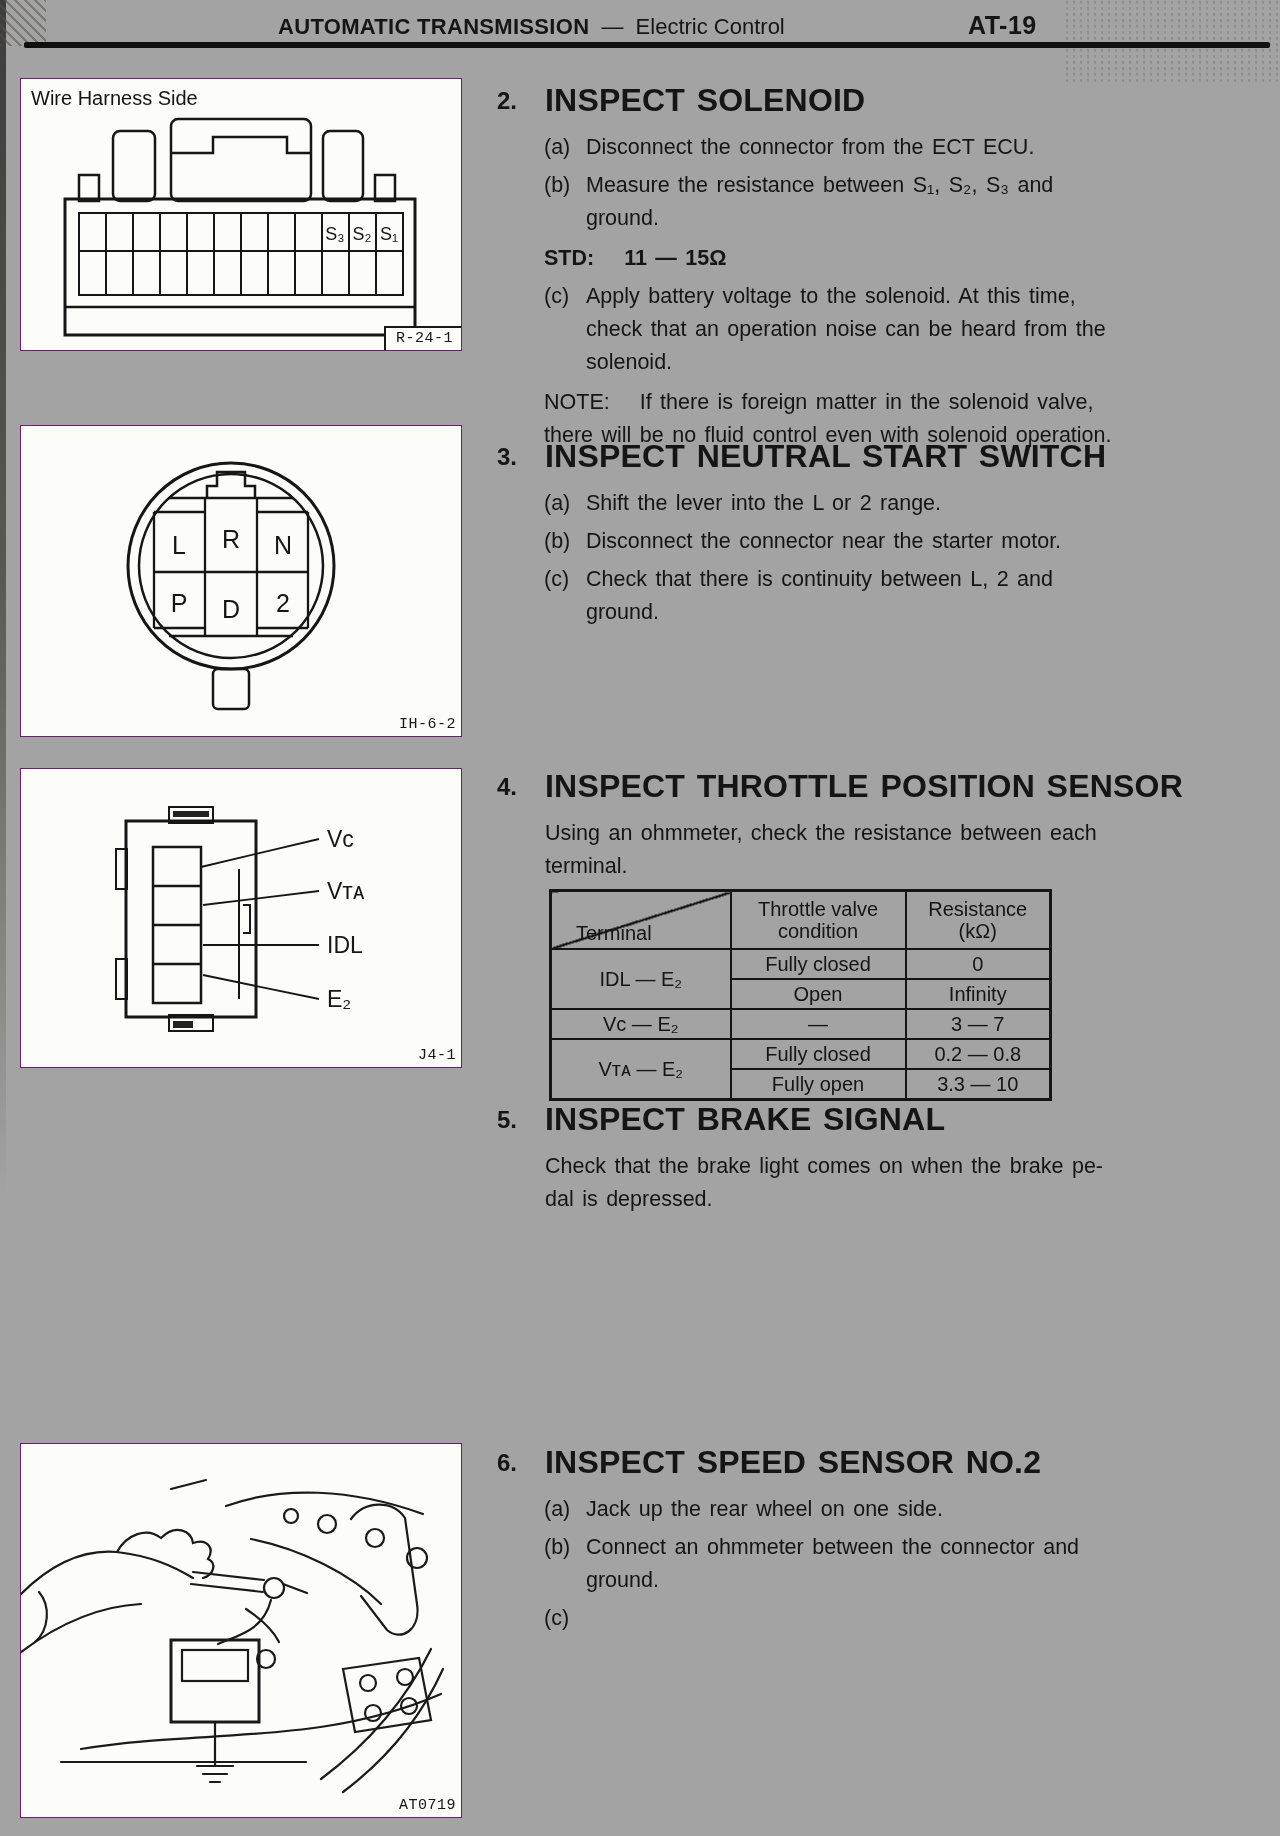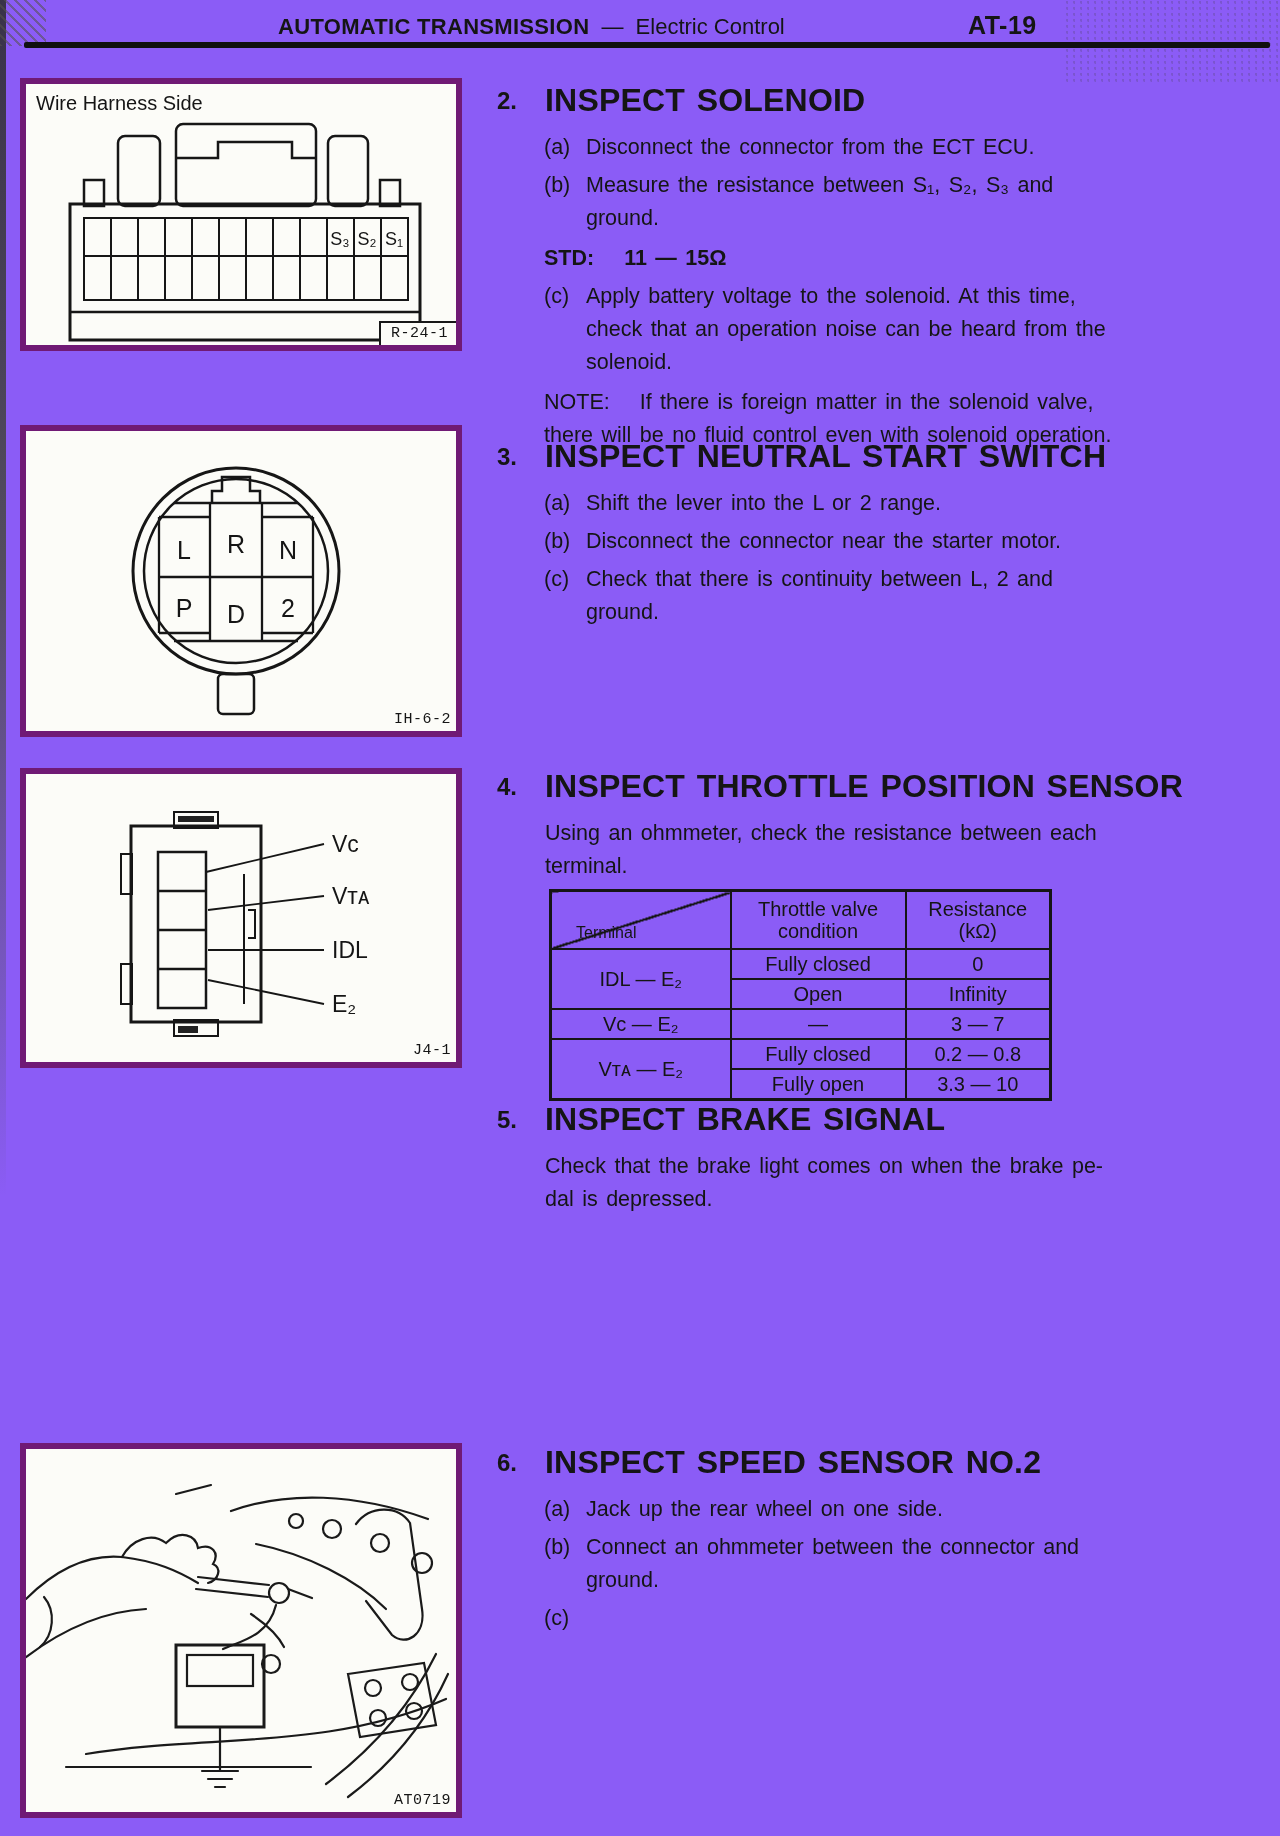--- a/index.html
+++ b/index.html
@@ -1,36 +1,36 @@
 <!DOCTYPE html>
 <html><head>
 <meta charset="utf-8">
 <style>
   html,body{margin:0;padding:0;background:#d9d9d4;}
   .page{
     position:relative;width:1280px;height:1836px;margin:0 auto;
-    background:#8b5cf6;overflow:hidden;color:#151515;
+    background:#a3a3a3;overflow:hidden;color:#151515;
     font-family:"Liberation Sans","DejaVu Sans",sans-serif;
   }
   
   .hdr-title{position:absolute;top:14px;left:278px;font-size:22px;white-space:nowrap;}
   .hdr-title .t-main{font-weight:bold;letter-spacing:.3px;}
   .hdr-title .t-sep{padding:0 6px;}
   .hdr-page-num{position:absolute;top:11px;left:968px;font-size:25px;font-weight:bold;letter-spacing:.5px;}
   .hdr-rule{position:absolute;top:42px;left:24px;width:1246px;height:6px;background:#101010;border-radius:2px;}
   
   .edge-left{position:absolute;left:0;top:0;width:6px;height:1260px;
     background:linear-gradient(180deg,#2b2b2b 0%,#4a4a46 45%,rgba(90,90,85,0) 95%);opacity:.85;}
   .corner-streaks{position:absolute;left:0;top:0;width:46px;height:46px;opacity:.55;
     background:repeating-linear-gradient(45deg,#55524c 0 2px,transparent 2px 7px);}
   .speckle-tr{position:absolute;right:0;top:0;width:215px;height:85px;opacity:.4;
     background:radial-gradient(circle at 30% 40%,rgba(60,58,52,.5) 0 1.2px,transparent 1.3px);
     background-size:7px 6px;}
   
-  .fig{position:absolute;left:20px;width:442px;border:6px solid #701a75;background:#fcfcf8;box-sizing:border-box;}
+  .fig{position:absolute;left:20px;width:442px;border:1px solid #701a75;background:#fcfcf8;box-sizing:border-box;}
   .fig svg{display:block;}
   .fig text{font-family:"Liberation Sans","DejaVu Sans",sans-serif;fill:#151515;}
   .fig-label{position:absolute;top:8px;left:10px;font-size:20px;}
   .fig-caption{position:absolute;right:5px;bottom:3px;font-size:15px;letter-spacing:.5px;font-family:Liberation Mono, monospace;}
   .fig-caption.boxed{right:0;bottom:0;border-left:2px solid #181818;border-top:2px solid #181818;
     padding:2px 8px 3px 10px;background:#fcfcf8;}
   #fig-solenoid{top:78px;height:273px;}
   #fig-neutral{top:425px;height:312px;}
   #fig-tps{top:768px;height:300px;}
   #fig-speed{top:1443px;height:375px;}
@@ -49,21 +49,21 @@
   #sec-2{top:84px;} #sec-3{top:440px;} #sec-4{top:770px;} #sec-5{top:1103px;} #sec-6{top:1446px;}
   
   .spec-table{border-collapse:collapse;border:3px solid #151515;margin:6px 0 0 52px;
     table-layout:fixed;width:500px;word-spacing:0;}
   .spec-table td{border:2px solid #151515;text-align:center;vertical-align:middle;
     font-size:20px;line-height:22px;height:26px;padding:1px 2px;margin-top:36px;}
   .spec-table tr.thead td{height:54px;}
   td.corner{position:relative;
     background-image:linear-gradient(to bottom right,transparent calc(50% - 1.2px),
       #151515 calc(50% - 1.2px),#151515 calc(50% + 1.2px),transparent calc(50% + 1.2px));}
-  td.corner span{position:absolute;left:24px;bottom:4px;font-size:16px;}
+  td.corner span{position:absolute;left:24px;bottom:4px;font-size:20px;}
   .hdr-cell{white-space:pre-line;}
 </style>
 </head>
 <body>
 
 <div class="page">
 
   <div class="edge-left"></div>
   <div class="corner-streaks"></div>
   <div class="speckle-tr"></div>

